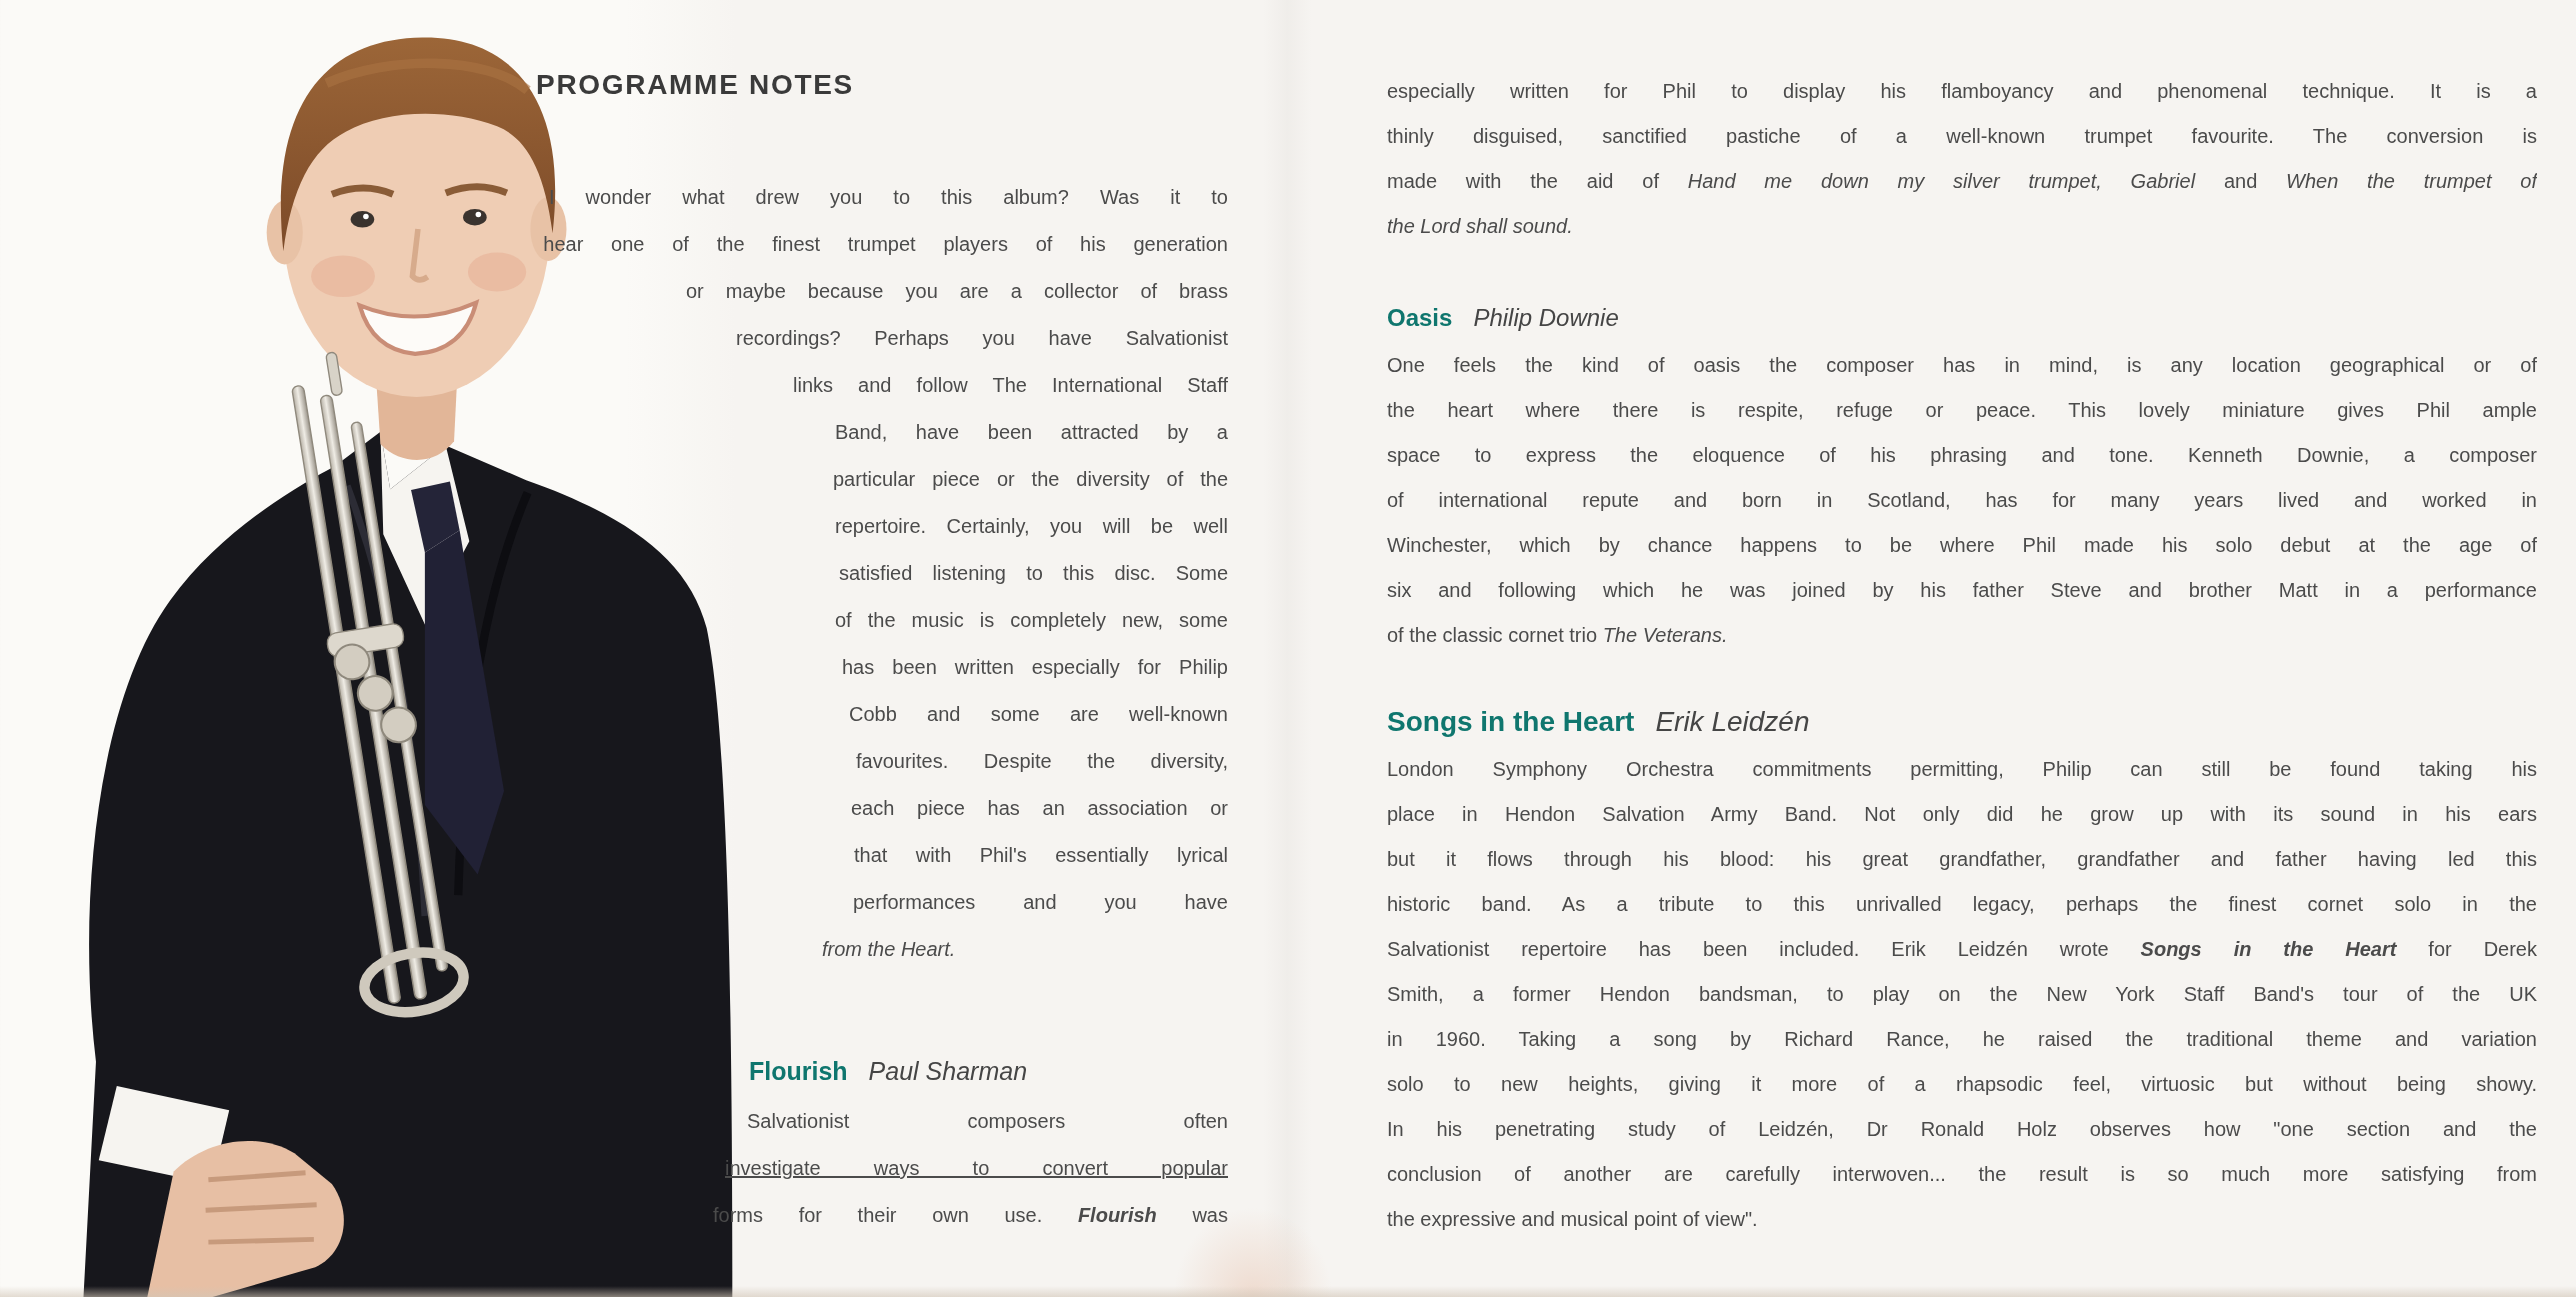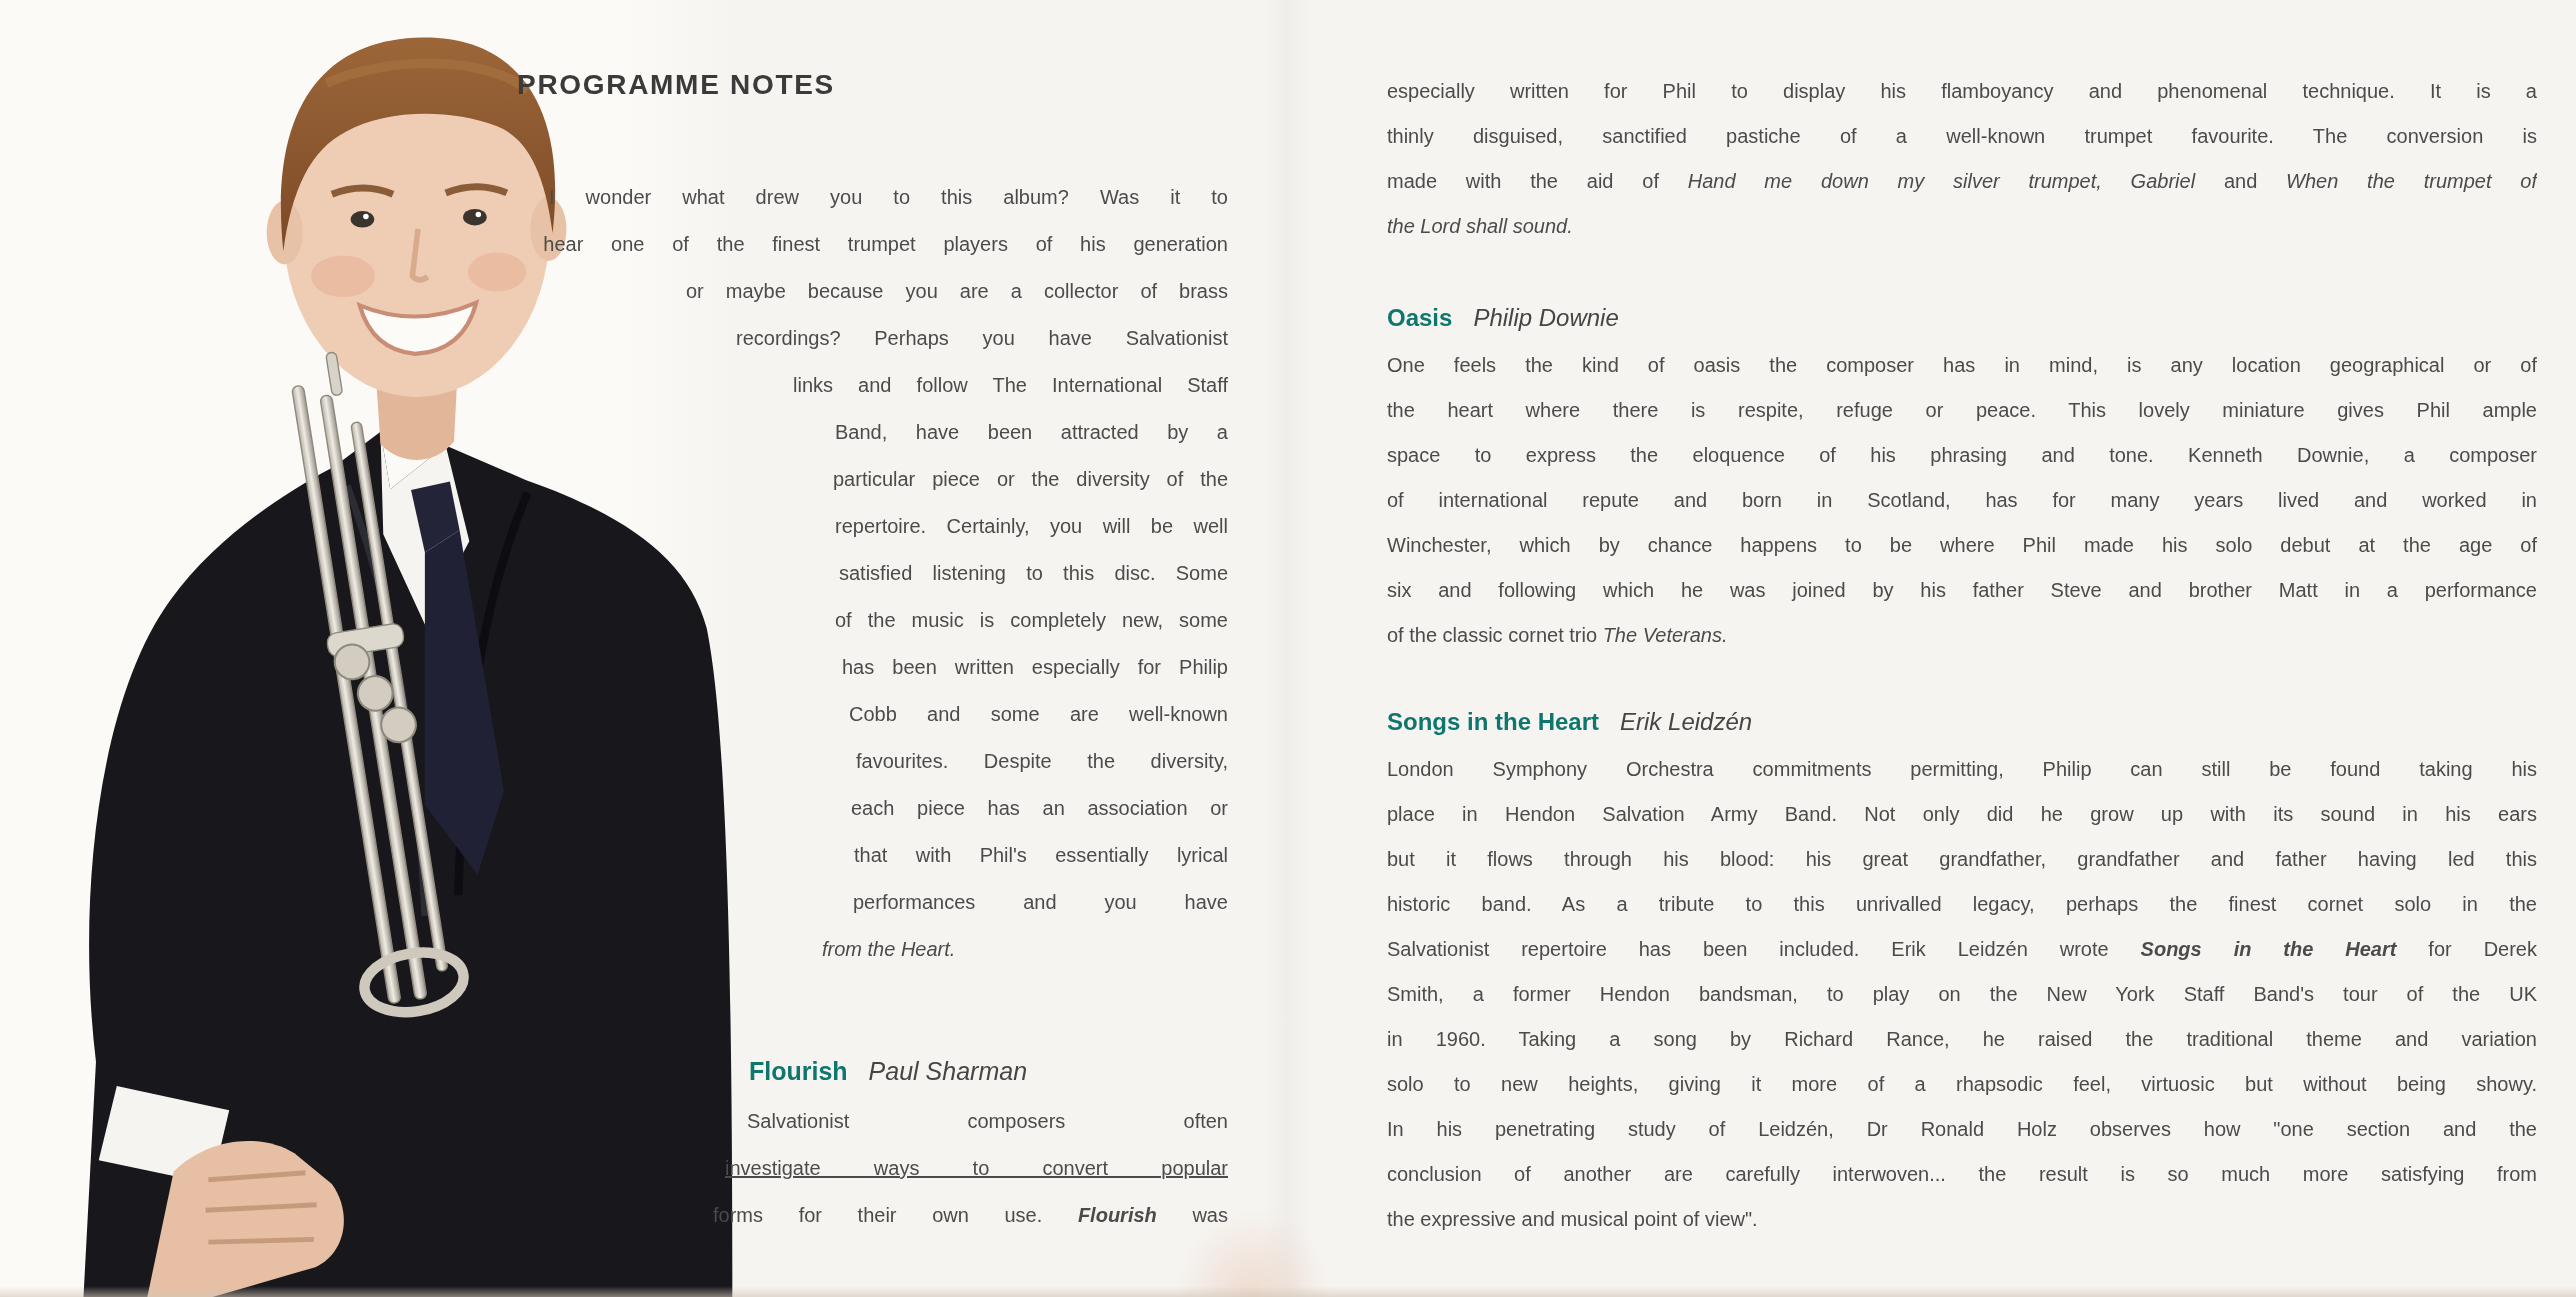--- a/index.html
+++ b/index.html
@@ -8,21 +8,21 @@
     width:2576px;height:1297px;
     background:#f6f4f1;
     overflow:hidden;
     font-family:"Liberation Sans", sans-serif;
     color:#4b4b4b;
   }
   
   #photo-wrap{position:absolute;left:0;top:0;width:736px;height:1297px;}
   
   .page-heading{
-    position:absolute;left:517px;top:69px;
+    position:absolute;left:536px;top:69px;
     font-size:28px;font-weight:bold;letter-spacing:1.7px;color:#3a3a3a;
   }
   .lines{position:absolute;}
   .t-line{
     height:var(--lh);line-height:var(--lh);
     font-size:20px;
     text-align:justify;text-align-last:justify;
     overflow:hidden;
   }
   .t-line.end{text-align-last:left;}
@@ -41,21 +41,21 @@
   
   .rp{left:1387px;width:1150px;--lh:45px;}
   #rp-para1{position:absolute;top:69px;}
   #oasis-heading{
     position:absolute;left:1387px;top:296px;width:1150px;
     font-size:24px;line-height:43px;
   }
   #oasis-lines{position:absolute;top:343px;}
   #songs-heading{
     position:absolute;left:1387px;top:700px;width:1150px;
-    font-size:24px;line-height:43px;
+    font-size:28px;line-height:43px;
   }
   #songs-lines{position:absolute;top:747px;}
   
   .gutter-shade{
     position:absolute;left:1263px;top:0;width:49px;height:100%;
     background:linear-gradient(to right, rgba(120,110,100,0) 0%, rgba(120,110,100,0.05) 50%, rgba(120,110,100,0) 100%);
   }
   .bottom-edge{
     position:absolute;left:0;right:0;bottom:0;height:11px;
     background:linear-gradient(to bottom, rgba(210,198,183,0), rgba(210,198,183,0.6));

